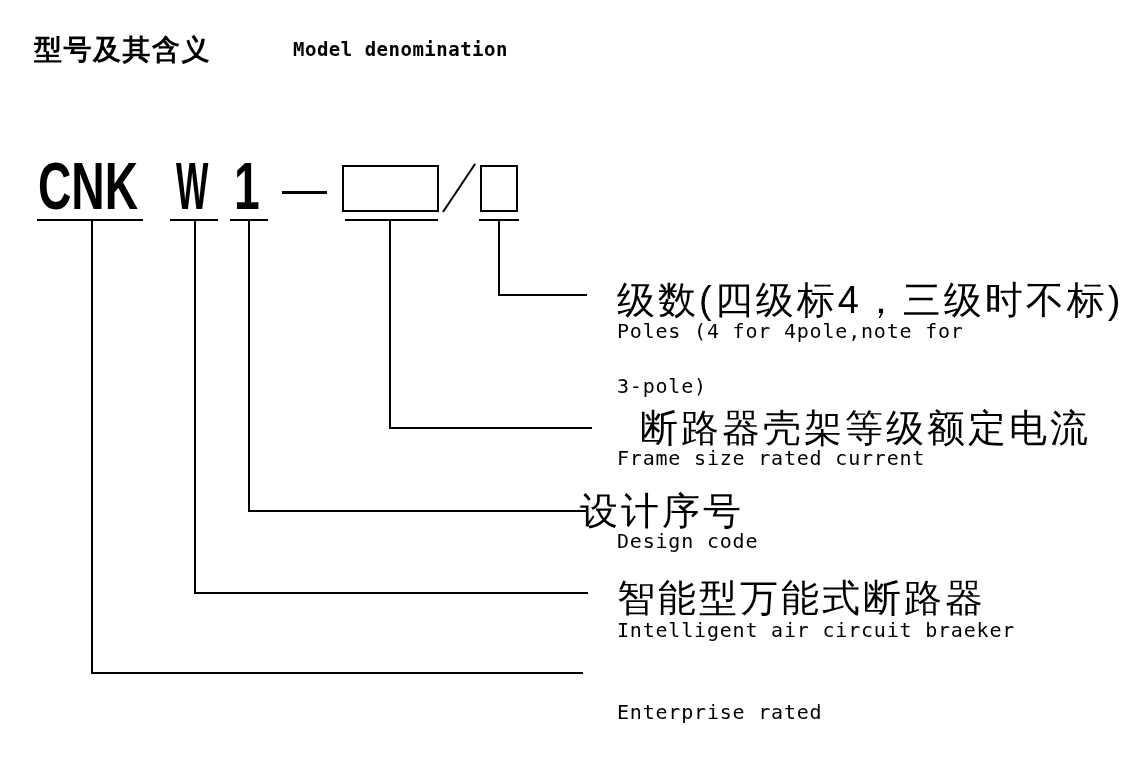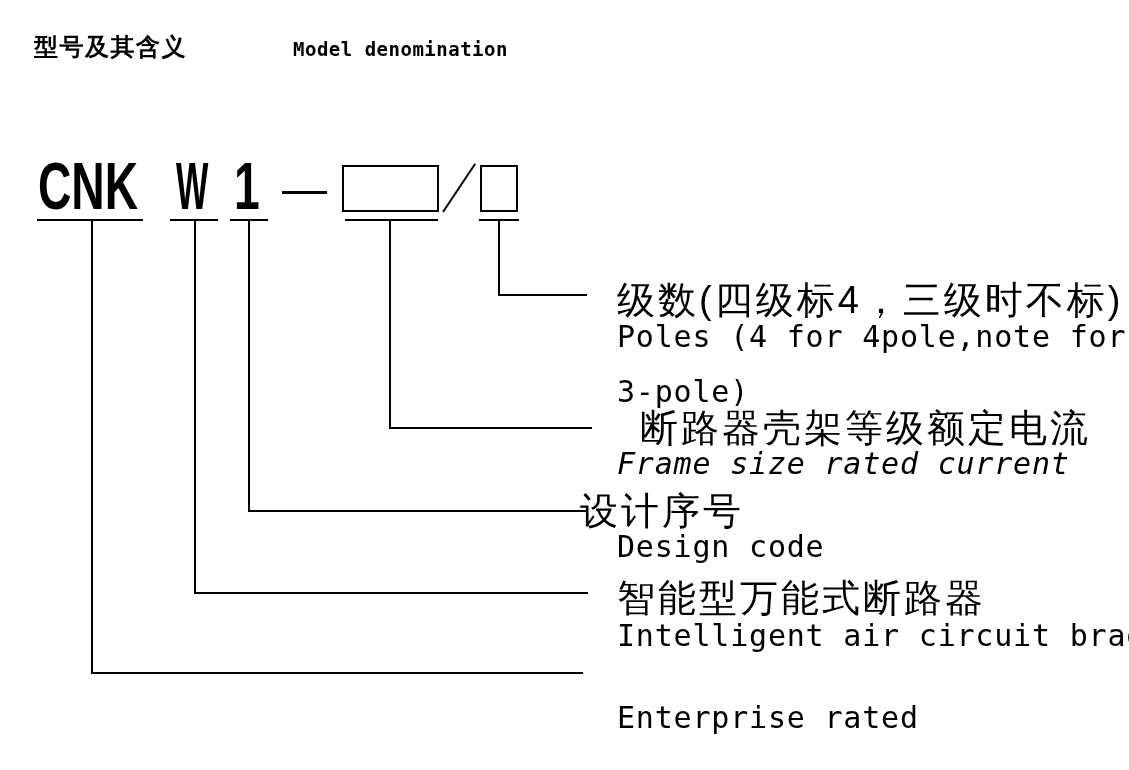--- a/index.html
+++ b/index.html
@@ -8,21 +8,21 @@
     width:1129px;height:770px;
     background:#ffffff;
     overflow:hidden;
     font-family:"Liberation Sans", sans-serif;
     color:#000;
   }
   .abs{position:absolute;}
   
   .title-cn{
     top:31px;left:34px;
-    font-size:24px;font-weight:700;
+    font-size:28px;font-weight:700;
     letter-spacing:1.5px;
     font-family:"Liberation Sans", sans-serif;
     white-space:nowrap;
   }
   .title-en{
     top:38px;left:293px;
     font-size:19px;font-weight:700;
     font-family:"DejaVu Sans Mono", monospace;
     letter-spacing:0.5px;
     white-space:nowrap;
@@ -48,21 +48,21 @@
     transform:rotate(-56.3deg);
   }
   
   .lbl{white-space:nowrap;}
   .lbl-cn{
     font-size:38px;
     letter-spacing:3px;
     font-family:"Liberation Sans", sans-serif;
   }
   .lbl-en{
-    font-size:30px;
+    font-size:20px;
     letter-spacing:0.8px;
     font-family:"DejaVu Sans Mono", monospace;
   }
 </style>
 </head>
 <body>
 
 <div id="stage">
 
   <div class="abs title-cn">型号及其含义</div>
@@ -94,21 +94,21 @@
   <div class="abs hline" style="left:389px;top:427px;width:203px;"></div>
   <div class="abs hline" style="left:248px;top:510px;width:339px;"></div>
   <div class="abs hline" style="left:194px;top:592px;width:394px;"></div>
   <div class="abs hline" style="left:91px;top:672px;width:492px;"></div>
 
   <div class="abs lbl lbl-cn" style="left:617px;top:275px;">级数(四级标4，三级时不标)</div>
   <div class="abs lbl lbl-en" style="left:617px;top:319px;">Poles (4 for 4pole,note for</div>
   <div class="abs lbl lbl-en" style="left:617px;top:374px;">3-pole)</div>
 
   <div class="abs lbl lbl-cn" style="left:640px;top:403px;">断路器壳架等级额定电流</div>
-  <div class="abs lbl lbl-en" style="left:617px;top:446px;font-style:italic;">Frame size rated current</div>
+  <div class="abs lbl lbl-en" style="left:617px;top:446px;">Frame size rated current</div>
 
   <div class="abs lbl lbl-cn" style="left:580px;top:486px;">设计序号</div>
   <div class="abs lbl lbl-en" style="left:617px;top:529px;">Design code</div>
 
   <div class="abs lbl lbl-cn" style="left:617px;top:573px;">智能型万能式断路器</div>
   <div class="abs lbl lbl-en" style="left:617px;top:618px;">Intelligent air circuit braeker</div>
 
   <div class="abs lbl lbl-en" style="left:617px;top:700px;">Enterprise rated</div>
 
 </div>

